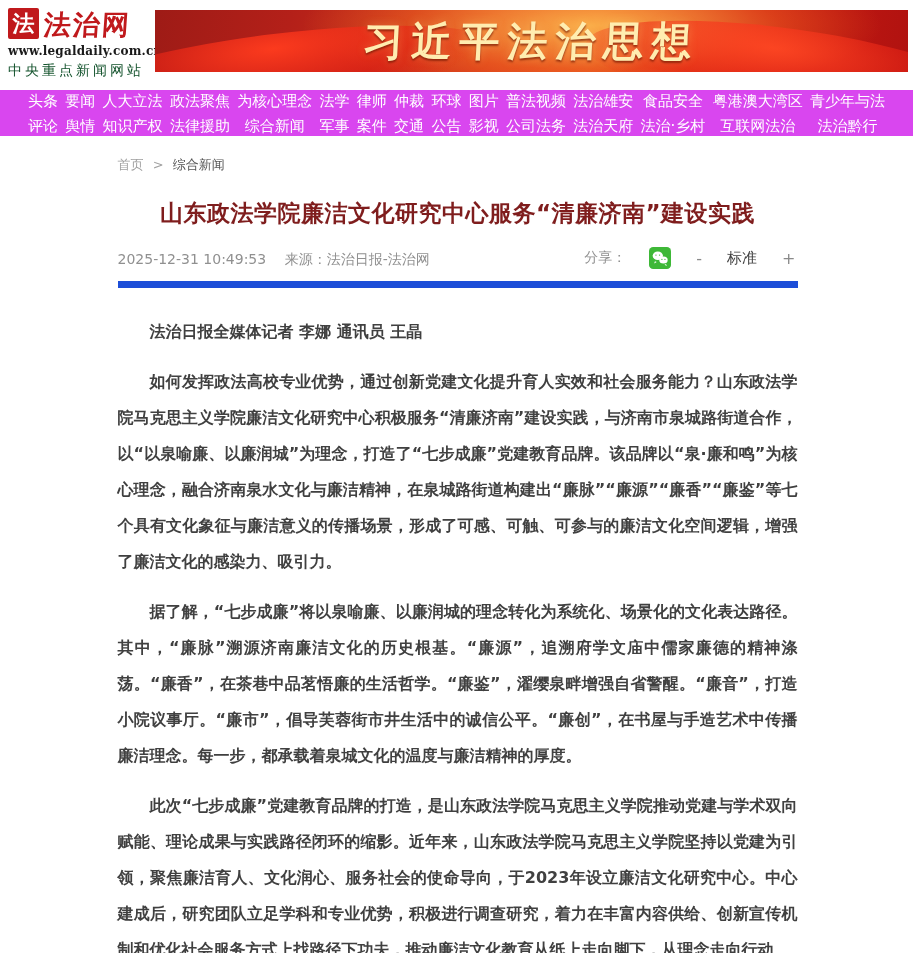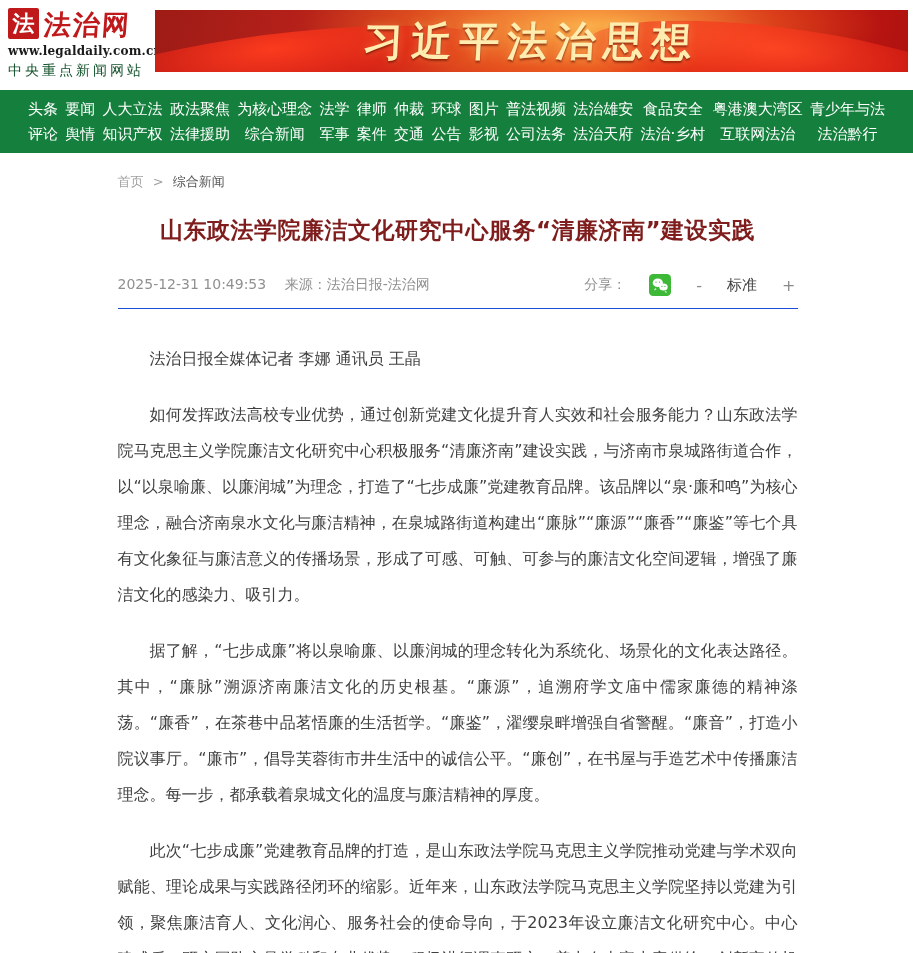--- a/index.html
+++ b/index.html
@@ -56,21 +56,21 @@
   .banner-text {
     position:relative; z-index:2; text-align:center; line-height:62px;
     font-family:"DejaVu Serif","Liberation Serif",serif;
     font-size:40px; font-weight:bold; letter-spacing:8px; color:#ffedb0;
     text-shadow:0 2px 2px rgba(110,20,0,.65), 0 0 10px rgba(255,220,120,.35);
     transform:skewX(-3deg);
   }
 
   
   .nav {
-    margin-top:0; background:#15803d; height:63px;
+    margin-top:0; background:#d946ef; height:46px;
     display:flex; justify-content:space-between; align-items:center;
     padding:0 28px;
   }
   .nav-col { display:flex; flex-direction:column; align-items:center; justify-content:center; gap:1px; }
   .nav-link {
     color:#fff; font-size:15px; line-height:24px; text-decoration:none;
     white-space:nowrap; cursor:pointer;
   }
 
   
@@ -80,35 +80,35 @@
   .breadcrumb .bc-home { color:#a0a0a0; cursor:pointer; text-decoration:none; }
   .breadcrumb .bc-sep { margin:0 5px; color:#a0a0a0; }
   .breadcrumb .bc-cur { color:#555; cursor:pointer; text-decoration:none; }
 
   .article-title {
     margin-top:24px; text-align:center; font-size:23px; font-weight:bold;
     color:#7f1d1d; letter-spacing:.5px;
   }
 
   .meta-row {
-    margin-top:28px; display:flex; justify-content:space-between; align-items:center;
-    padding-bottom:12px; border-bottom:1px solid #1d4ed8;
+    margin-top:18px; display:flex; justify-content:space-between; align-items:flex-end;
+    padding-bottom:12px; border-bottom:7px solid #1d4ed8;
   }
   .meta-left { font-size:14px; color:#909090; }
   .meta-left .src { margin-left:14px; }
   .share-box { display:flex; align-items:center; gap:23px; font-size:14px; color:#909090; }
   .wechat-btn { width:22px; height:22px; cursor:pointer; display:inline-block; }
   .font-btn { color:#8a8a8a; font-size:16px; cursor:pointer; padding:0 2px; }
   .font-std { color:#404040; font-size:15px; cursor:pointer; }
 
   
   .article-body { padding-top:12px; }
   .article-body p {
     font-size:16px; line-height:36px; color:#404040;
-    text-indent:2em; text-align:justify; margin-top:20px;
+    text-indent:2em; text-align:justify; margin-top:14px;font-weight:bold;
   }
 </style>
 </head>
 <body>
 
 <div class="header">
   <div class="logo-block">
     <div class="logo-top">
       <div class="seal">法</div>
       <div class="logo-cn">法治网</div>

